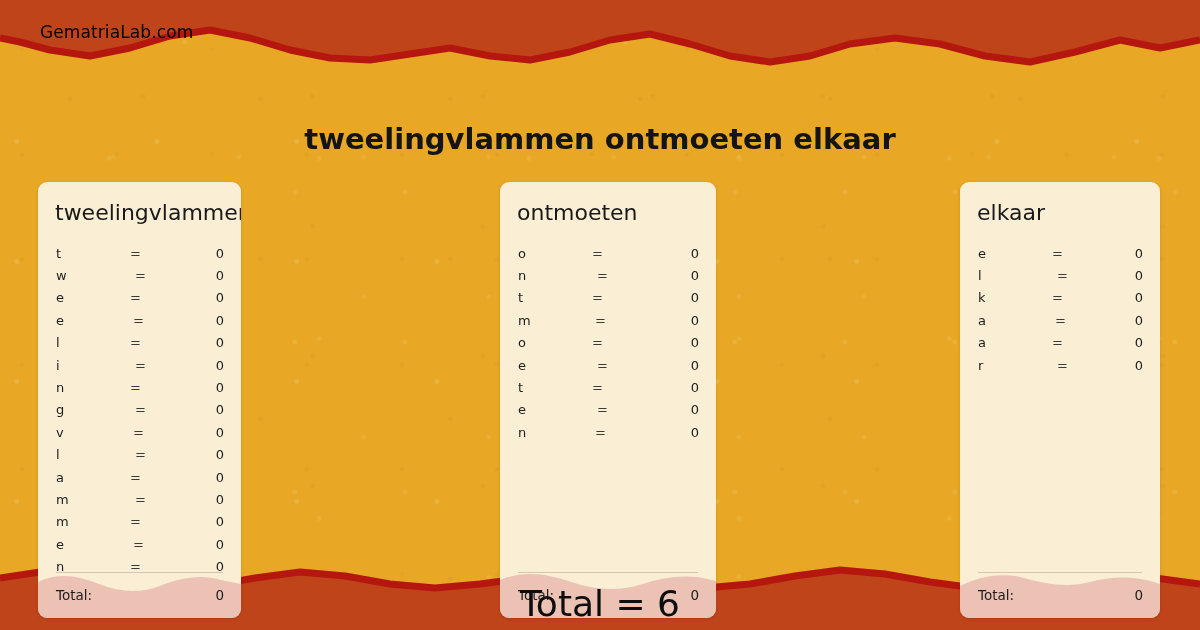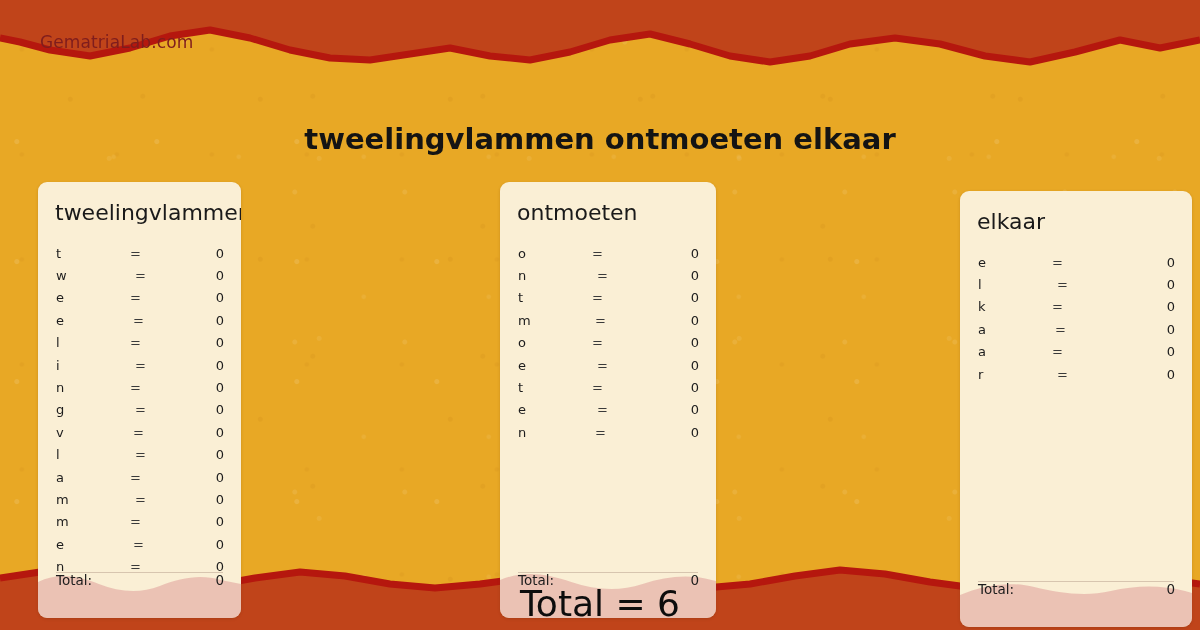--- a/index.html
+++ b/index.html
@@ -45,23 +45,23 @@
   }
   .band svg { display: block; }
 
   .band-top    { top: 0; }
   .band-bottom { bottom: 0; }
 
   
   .logo {
     position: absolute;
     left: 40px;
-    top: 32px;
+    top: 22px;
     font-size: 17px;
-    color: #7f1d1d;
+    color: #000000;
     letter-spacing: .1px;
     white-space: nowrap;
     text-align: center;
   }
 
   
   .title {
     position: absolute;
     left: 0; right: 0;
     top: 58px;
@@ -85,21 +85,21 @@
     position: absolute;
     top: 182px;
     height: 436px;
     background: #FAEFD5;
     border-radius: 9px;
     box-shadow: 0 1px 3px rgba(90,40,0,.22);
     overflow: hidden;
   }
   .card-1 { left: 38px;  width: 203px; }
   .card-2 { left: 500px; width: 216px; }
-  .card-3 { left: 960px; width: 232px; margin-top: 9px; }
+  .card-3 { left: 960px; width: 200px; }
 
   .card-word {
     position: absolute;
     left: 17px;
     top: 18px;
     font-size: 22px;
     color: #1a1a1a;
     white-space: nowrap;
   }
 
@@ -136,21 +136,21 @@
   .row:nth-child(5n+4) .eq { padding-left: 3px; }
 
   
   .card-footer {
     position: absolute;
     left: 0; right: 0;
     bottom: 0;
     height: 46px;
     padding: 0 17px 0 18px;
     display: flex;
-    align-items: flex-start;
+    align-items: center;
     justify-content: space-between;
     font-size: 13.5px;
     color: #1c1c1c;
     box-sizing: border-box;
   }
   .card-footer .divider {
     position: absolute;
     left: 18px; right: 18px;
     top: 0;
     height: 1px;

